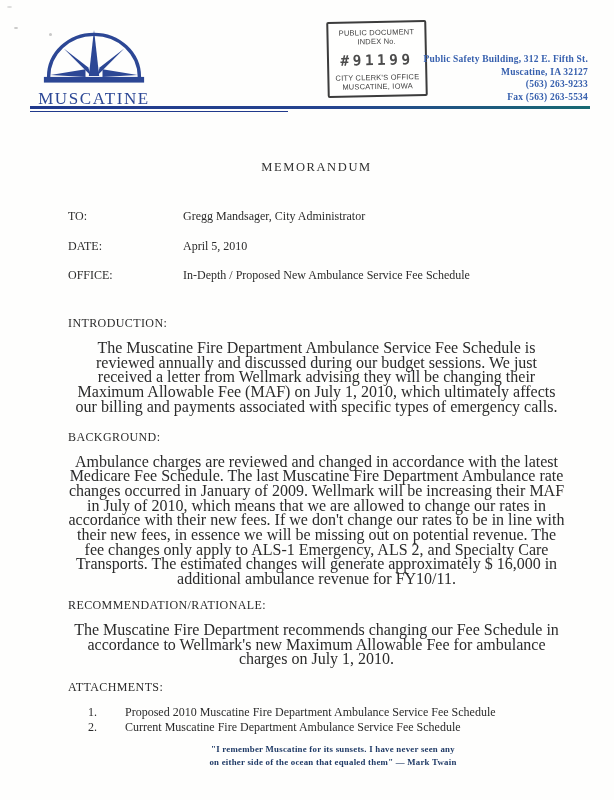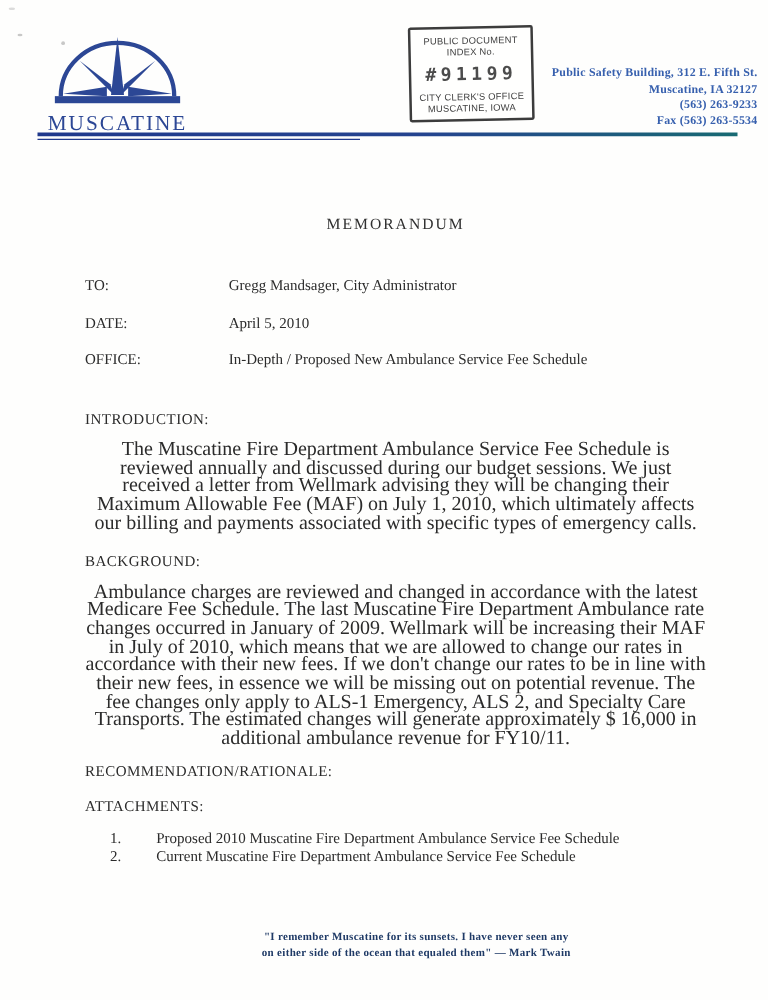--- a/index.html
+++ b/index.html
@@ -22,33 +22,33 @@
     font-family:"Liberation Sans", sans-serif; color:#414141;
     padding:5px 2px 4px 2px; background:rgba(255,255,255,0.6);
   }
   .stamp .s-small { font-size:7.5px; line-height:9px; letter-spacing:0.2px; }
   .stamp .s-num {
     font-family:"DejaVu Sans Mono", monospace; font-weight:bold;
     font-size:14.5px; letter-spacing:3.5px; color:#4c4c4c;
     margin:6px 0 5px 0; white-space:nowrap;
   }
   .address {
-    position:absolute; right:8px; top:53px; text-align:right;
+    position:absolute; right:26px; top:53px; text-align:right;
     color:#3760ae; font-weight:bold; font-size:9.5px; line-height:12.5px;
     letter-spacing:0.2px;
   }
   .rule-wrap { position:absolute; top:106px; left:30px; right:24px; }
   .rule-main { height:3px; background:linear-gradient(90deg,#20398c 0%, #25448f 55%, #186a72 100%); }
   .rule-sub { height:1px; background:#20398c; width:46%; margin-top:2px; }
   .dept {
     position:absolute; top:115px; left:0; width:100%; text-align:center;
     color:#22307f; font-weight:bold; font-size:10.5px; letter-spacing:1.1px;
   }
   
-  .content { position:absolute; left:68px; top:172px; width:497px; }
+  .content { position:absolute; left:68px; top:160px; width:497px; }
   .memo-title {
     text-align:center; font-size:12.5px; letter-spacing:1.6px; color:#303030;
     margin:0 0 0 0;
   }
   .meta { margin-top:34px; }
   .meta-row { display:flex; font-size:12px; margin-bottom:14.5px; }
   .meta-label { width:115px; flex:0 0 115px; }
   .meta-value { flex:1; }
   .section { margin-top:0; }
   .section-heading { font-size:12px; letter-spacing:0.4px; margin:0; }
@@ -141,20 +141,21 @@
       <p class="section-body">The Muscatine Fire Department Ambulance Service Fee Schedule is reviewed annually and discussed during our budget sessions. We just received a letter from Wellmark advising they will be changing their Maximum Allowable Fee (MAF) on July 1, 2010, which ultimately affects our billing and payments associated with specific types of emergency calls.</p>
     </div>
 
     <div class="section mt-bg">
       <div class="section-heading">BACKGROUND:</div>
       <p class="section-body">Ambulance charges are reviewed and changed in accordance with the latest Medicare Fee Schedule. The last Muscatine Fire Department Ambulance rate changes occurred in January of 2009. Wellmark will be increasing their MAF in July of 2010, which means that we are allowed to change our rates in accordance with their new fees. If we don't change our rates to be in line with their new fees, in essence we will be missing out on potential revenue. The fee changes only apply to ALS-1 Emergency, ALS 2, and Specialty Care Transports. The estimated changes will generate approximately $ 16,000 in additional ambulance revenue for FY10/11.</p>
     </div>
 
     <div class="section mt-rec">
       <div class="section-heading">RECOMMENDATION/RATIONALE:</div>
+      <p class="section-body">The Muscatine Fire Department recommends changing our Fee Schedule in accordance to Wellmark's new Maximum Allowable Fee for ambulance charges on July 1, 2010.</p>
     </div>
 
     <div class="section mt-att">
       <div class="section-heading">ATTACHMENTS:</div>
       <div class="att-list">
         <div class="att-item">
           <div class="att-num">1.</div>
           <div>Proposed 2010 Muscatine Fire Department Ambulance Service Fee Schedule</div>
         </div>
         <div class="att-item">

